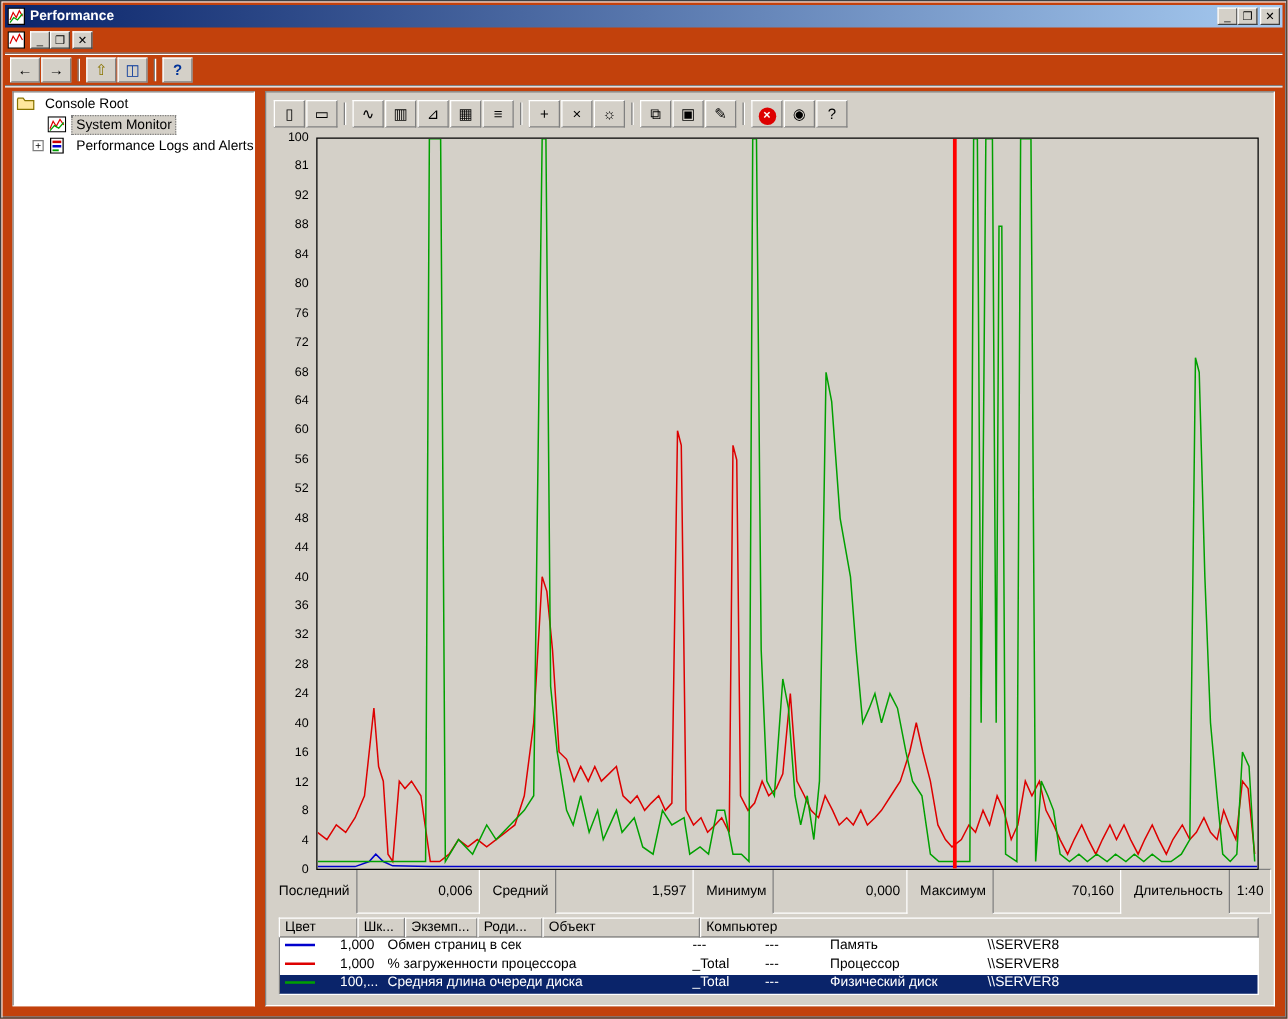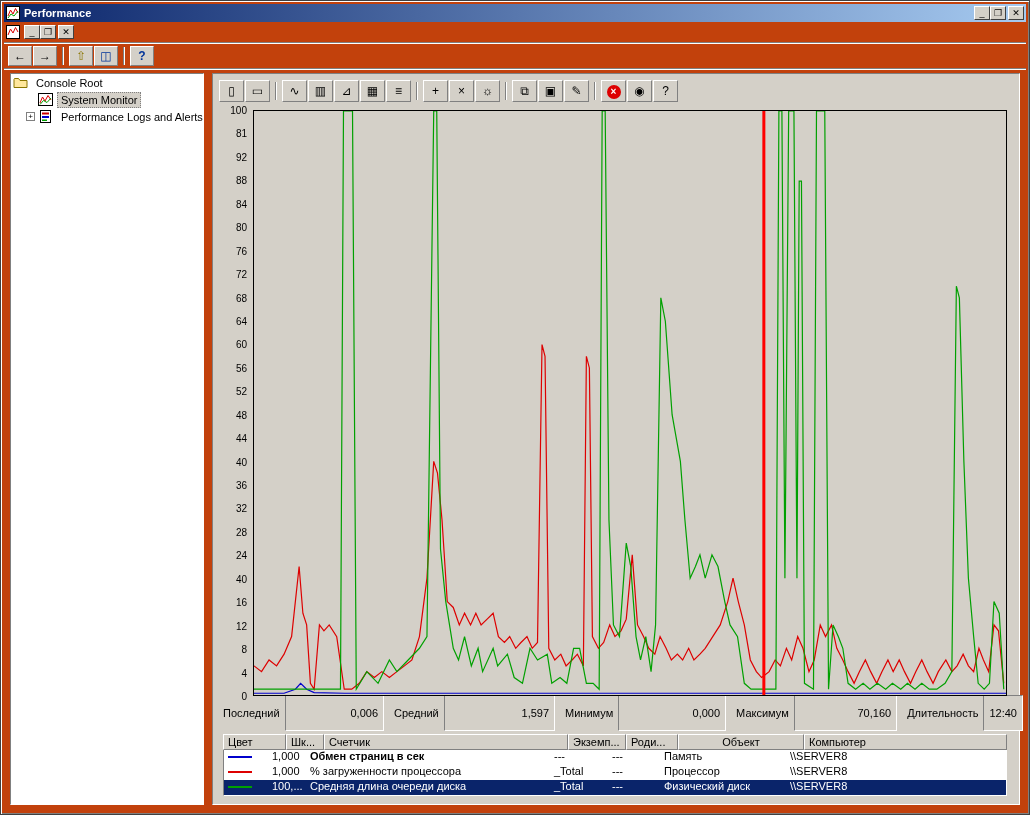--- a/index.html
+++ b/index.html
@@ -222,39 +222,38 @@
           <span class="stat-pair">
             <span class="stat-label">Минимум</span>
             <span class="stat-value">0,000</span>
           </span>
           <span class="stat-pair">
             <span class="stat-label">Максимум</span>
             <span class="stat-value">70,160</span>
           </span>
           <span class="stat-pair">
             <span class="stat-label">Длительность</span>
-            <span class="stat-value">12:40</span>
+            <span class="stat-value">1:40</span>
           </span>
         </div>
 
       <div class="legend">
         <div class="legend-header">
             <div class="lg-cell lg-header" style="width: 63px;">Цвет</div>
             <div class="lg-cell lg-header" style="width: 38px;">Шк...</div>
-            <div class="lg-cell lg-header" style="width: 244px;">Счетчик</div>
             <div class="lg-cell lg-header" style="width: 58px;">Экземп...</div>
             <div class="lg-cell lg-header" style="width: 52px;">Роди...</div>
-            <div class="lg-cell lg-header" style="width: 126px; text-align: center;">Объект</div>
+            <div class="lg-cell lg-header" style="width: 126px;">Объект</div>
             <div class="lg-cell lg-header" style="flex: 1 1 0%; width: auto;">Компьютер</div>
           </div>
         <div class="legend-rows">
             <div class="legend-row">
               <div class="lg-cell" style="width: 44px;"><span class="color-line" style="background: rgb(0, 0, 204);"></span></div>
               <div class="lg-cell" style="width: 38px;">1,000</div>
-              <div class="lg-cell" style="width: 244px; font-weight: bold;">Обмен страниц в сек</div>
+              <div class="lg-cell" style="width: 244px;">Обмен страниц в сек</div>
               <div class="lg-cell" style="width: 58px;">---</div>
               <div class="lg-cell" style="width: 52px;">---</div>
               <div class="lg-cell" style="width: 126px;">Память</div>
               <div class="lg-cell" style="flex: 1 1 0%; width: auto;">\\SERVER8</div>
             </div>
             <div class="legend-row">
               <div class="lg-cell" style="width: 44px;"><span class="color-line" style="background: rgb(221, 0, 0);"></span></div>
               <div class="lg-cell" style="width: 38px;">1,000</div>
               <div class="lg-cell" style="width: 244px;">% загруженности процессора</div>
               <div class="lg-cell" style="width: 58px;">_Total</div>

